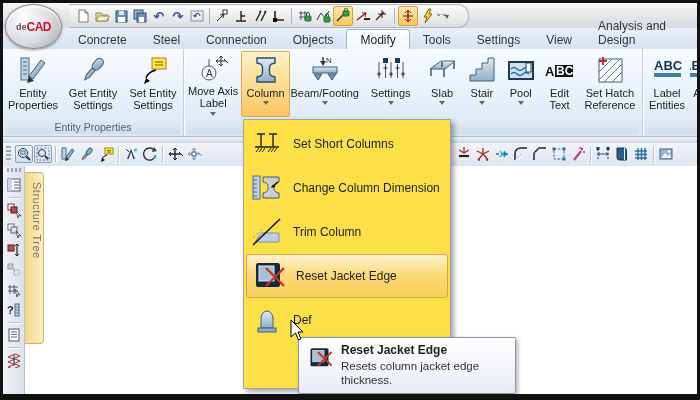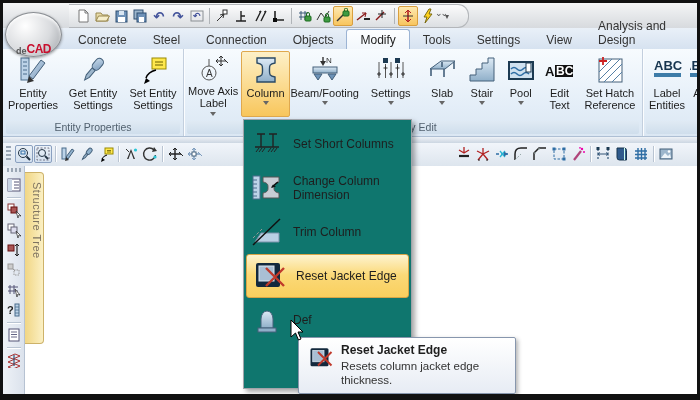--- a/index.html
+++ b/index.html
@@ -1,24 +1,24 @@
 <!DOCTYPE html>
 <html><head>
 <meta charset="utf-8">
 <style>
   html,body{margin:0;padding:0;}
   body{width:700px;height:400px;position:relative;background:#111;font-family:"Liberation Sans",sans-serif;overflow:hidden;}
   .window{position:absolute;left:3px;top:3px;width:694px;height:391px;background:#e9eef5;overflow:hidden;}
 
   
   .titlebar{position:absolute;left:0;top:0;width:100%;height:25px;background:linear-gradient(#f4f5f6,#d7dade);}
-  .logo{position:absolute;left:2px;top:9px;width:55px;height:43px;border-radius:50%;z-index:60;
+  .logo{position:absolute;left:2px;top:1px;width:55px;height:43px;border-radius:50%;z-index:60;
         background:radial-gradient(circle at 35% 30%,#ffffff,#d9dbde 55%,#9da1a6);border:1px solid #8a8e93;
         box-shadow:inset 0 2px 3px rgba(255,255,255,.9), 0 1px 3px rgba(0,0,0,.4);
-        display:flex;align-items:flex-end;justify-content:center;}
+        display:flex;align-items:center;justify-content:center;}
   .logo .lp{font-size:9px;color:#555;font-weight:bold;}
   .logo .ls{font-size:12px;color:#c8102e;font-weight:bold;letter-spacing:-0.5px;}
   .qat{position:absolute;left:66px;top:1px;height:22px;display:flex;align-items:center;gap:1px;padding:0 12px 0 5px;
        border:1px solid #b3b6ba;border-left:none;border-radius:0 11px 11px 0;background:linear-gradient(#fbfbfc,#dcdfe2);}
   .qbtn{width:18px;height:18px;display:flex;align-items:center;justify-content:center;}
   .qbtn.hl{background:linear-gradient(#fde8b0,#f8c55e);border:1px solid #d99f3e;border-radius:2px;}
   .qsep{width:1px;height:16px;background:#b0b4b8;margin:0 2px;}
   .u{font-size:13px;color:#44549b;font-weight:bold;line-height:1;}
   .qcaret{font-size:8px;color:#555;}
   .customize{position:absolute;left:432px;top:5px;font-size:9px;color:#555;letter-spacing:-2px;}
@@ -52,21 +52,21 @@
   .main{position:absolute;left:0;top:163px;width:100%;height:228px;background:#fff;}
   .sidebar{position:absolute;left:0;top:0;width:22px;height:100%;background:linear-gradient(to right,#eef2f7,#dbe2ec);border-right:1px solid #b6c2d2;display:flex;flex-direction:column;align-items:center;padding-top:2px;box-sizing:border-box;}
   .hdots{width:14px;height:4px;background:repeating-linear-gradient(90deg,#9aa6b4 0 2px,transparent 2px 4px);margin-bottom:3px;}
   .sbtn{width:18px;height:18px;display:flex;align-items:center;justify-content:center;margin:1px 0;}
   .ssep{width:14px;height:1px;background:#b9c4d2;box-shadow:0 1px 0 #fff;margin:2px 0;}
   .structab{position:absolute;left:22px;top:6px;width:19px;height:172px;background:linear-gradient(to right,#f2d higher);}
   .structab{background:linear-gradient(to right,#f1d684,#fbf0c4);border:1px solid #cdb269;border-left:none;border-radius:0 4px 4px 0;
       writing-mode:vertical-rl;text-orientation:sideways;font-size:11px;color:#7e7360;padding:9px 0 0 2px;box-sizing:border-box;letter-spacing:.5px;}
 
   
-  .menu{position:absolute;left:240px;top:116px;width:169px;height:270px;background:#0f766e;border:1px solid #a0a4aa;
+  .menu{position:absolute;left:240px;top:116px;width:208px;height:270px;background:#fde047;border:1px solid #a0a4aa;
         box-shadow:3px 3px 5px rgba(0,0,0,.35);z-index:100;box-sizing:border-box;padding:2px 0;}
   .mitem{height:44px;display:flex;align-items:center;gap:9px;padding-left:6px;font-size:12px;color:#1e1e1e;box-sizing:border-box;}
   .mitem .mic{width:34px;height:34px;display:flex;align-items:center;justify-content:center;flex:0 0 34px;}
   .mitem.hl{margin:0 2px;background:linear-gradient(#fdf3d0,#fbd977 48%,#f9cf5e);border:1px solid #d8a546;border-radius:3px;}
 
   
   .tooltip{position:absolute;left:295px;top:334px;width:218px;height:57px;z-index:120;
         background:linear-gradient(#ffffff,#e7ecf4);border:1px solid #8796ad;border-radius:2px;
         box-shadow:2px 2px 4px rgba(0,0,0,.3);box-sizing:border-box;padding:5px 6px 4px 42px;}
   .tooltip .tic{position:absolute;left:10px;top:8px;}

